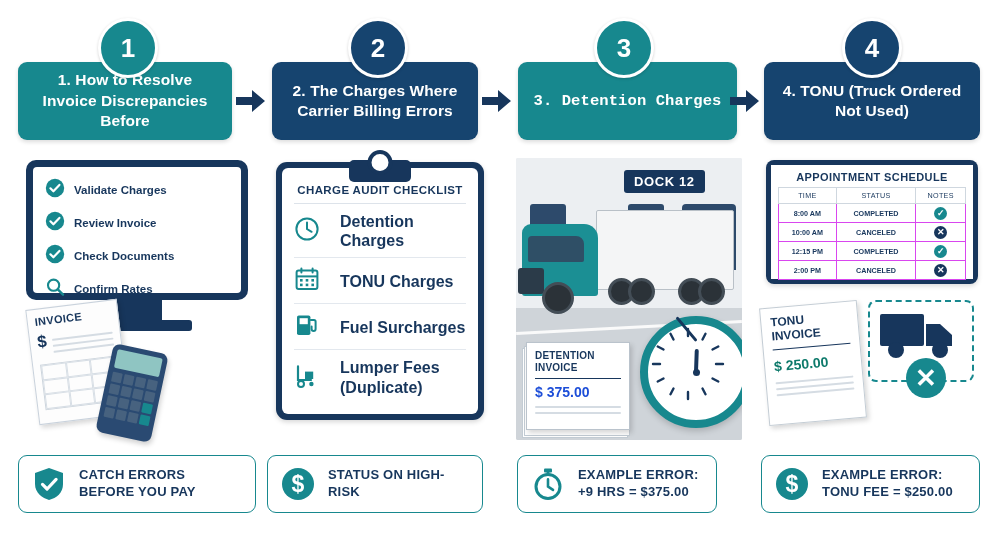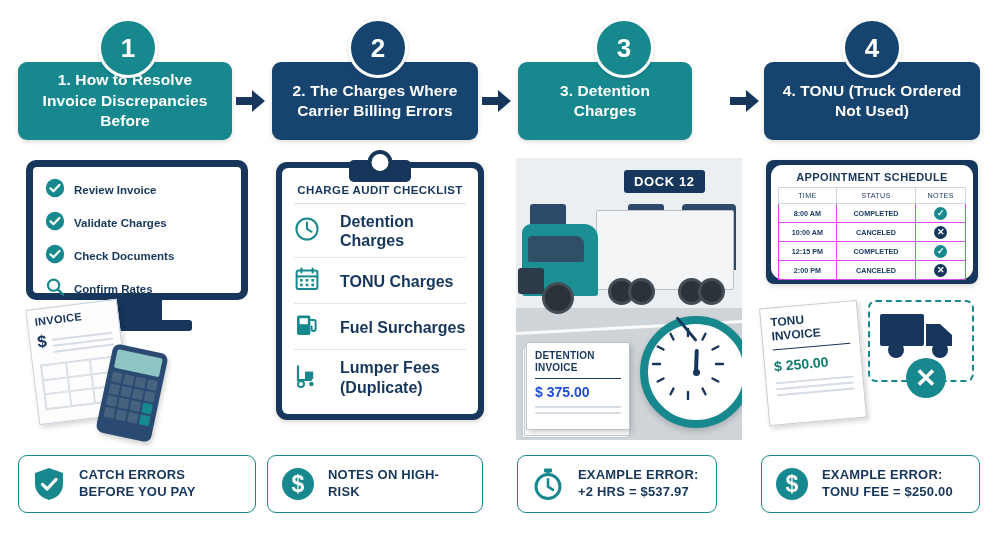--- a/index.html
+++ b/index.html
@@ -88,21 +88,21 @@
   .det-stack{position:absolute;left:6px;top:184px;width:108px;height:92px;}
   .det-sheet{position:absolute;background:#fff;border:1px solid #c3ccd4;width:104px;height:88px;}
   .det-top{position:absolute;left:4px;top:0;width:104px;height:88px;background:#fff;
     border:1px solid #bac3cc;box-shadow:2px 3px 5px rgba(0,0,0,.16);padding:7px 8px;box-sizing:border-box;}
   .det-title{font-size:10px;font-weight:bold;color:#17365c;line-height:1.18;letter-spacing:.2px;}
   .det-amt{font-size:14px;font-weight:bold;color:#1d4ed8;margin-top:5px;}
 
   
   .appt{position:absolute;left:10px;top:8px;width:212px;height:124px;background:#17365c;
     border-radius:8px;padding:5px;box-sizing:border-box;box-shadow:0 2px 5px rgba(0,0,0,.15);}
-  .appt-inner{width:100%;height:100%;background:#fff;border-radius:11px;box-sizing:border-box;padding:6px 7px;}
+  .appt-inner{width:100%;height:100%;background:#fff;border-radius:0;box-sizing:border-box;padding:6px 7px;}
   .appt-h{text-align:center;font-size:11px;font-weight:bold;color:#17365c;letter-spacing:.4px;margin-bottom:4px;}
   table.appt-t{width:100%;border-collapse:collapse;}
   table.appt-t th{font-size:7.2px;font-weight:normal;color:#17365c;letter-spacing:.3px;
     border:1px solid #cfd7df;padding:3px 2px;text-align:center;}
   table.appt-t td{font-size:7.2px;font-weight:bold;color:#17365c;
     border:1px solid #d946ef;padding:2.5px 2px;text-align:center;}
   td.completed{color:#17888e;}
   .dot{display:inline-block;width:13px;height:13px;border-radius:50%;vertical-align:middle;
     line-height:13px;font-size:9px;color:#fff;text-align:center;font-weight:bold;}
   .dot.ok{background:#17888e;}
@@ -155,21 +155,21 @@
     <div class="badge" style="left:348px;background:#16446f;">
       <span>2</span>
     </div>
 
     <div class="arrow" style="left:482px;">
       <svg viewBox="0 0 30 26" width="30" height="26">
           <path d="M0 9 h16 V2 l13 11 l-13 11 V17 H0 Z" fill="#17365c"></path>
         </svg>
     </div>
 
-    <div class="col-hdr" style="left:518px;width:174px;background:#17888e;">
+    <div class="col-hdr" style="left:518px;width:219px;background:#17888e;font-family:Liberation Mono, monospace;">
       <div class="htxt">3. Detention Charges</div>
     </div>
     <div class="badge" style="left:594px;background:#17888e;">
       <span>3</span>
     </div>
 
     <div class="arrow" style="left:730px;">
       <svg viewBox="0 0 30 26" width="30" height="26">
           <path d="M0 9 h16 V2 l13 11 l-13 11 V17 H0 Z" fill="#17365c"></path>
         </svg>
@@ -188,31 +188,31 @@
     <div class="monitor">
       <div class="monitor-screen">
 
         <div class="mrow">
           <span>
             <svg width="20" height="20" viewBox="0 0 20 20">
                 <circle cx="10" cy="10" r="9.2" fill="#17888e"></circle>
             <path d="M5.4 10.3 l3 3 l6-6.4" stroke="#fff" stroke-width="2.2" fill="none" stroke-linecap="round" stroke-linejoin="round"></path>
               </svg>
           </span>
-          <span class="mlabel">Review Invoice</span>
+          <span class="mlabel">Validate Charges</span>
         </div>
 
         <div class="mrow">
           <span>
             <svg width="20" height="20" viewBox="0 0 20 20">
                 <circle cx="10" cy="10" r="9.2" fill="#17888e"></circle>
             <path d="M5.4 10.3 l3 3 l6-6.4" stroke="#fff" stroke-width="2.2" fill="none" stroke-linecap="round" stroke-linejoin="round"></path>
               </svg>
           </span>
-          <span class="mlabel">Validate Charges</span>
+          <span class="mlabel">Review Invoice</span>
         </div>
 
         <div class="mrow">
           <span>
             <svg width="20" height="20" viewBox="0 0 20 20">
                 <circle cx="10" cy="10" r="9.2" fill="#17888e"></circle>
             <path d="M5.4 10.3 l3 3 l6-6.4" stroke="#fff" stroke-width="2.2" fill="none" stroke-linecap="round" stroke-linejoin="round"></path>
               </svg>
           </span>
           <span class="mlabel">Check Documents</span>
@@ -481,36 +481,36 @@
   </div>
 
   <div class="foot" style="left:267px;width:216px;">
     <span class="fico">
       <svg width="34" height="34" viewBox="0 0 34 34">
           <circle cx="17" cy="17" r="16" fill="#17888e"></circle>
         <text x="17" y="25" text-anchor="middle" font-family="Liberation Sans, sans-serif" font-size="23" font-weight="bold" fill="#fff">$</text>
       </svg>
     </span>
     <span class="ftxt">
-      <span>NOTES ON HIGH-RISK</span><br>
+      <span>STATUS ON HIGH-RISK</span><br>
     </span>
   </div>
 
   <div class="foot" style="left:517px;width:200px;">
     <span class="fico">
       <svg width="34" height="34" viewBox="0 0 34 34">
         <circle cx="17" cy="19.5" r="12" stroke="#17888e" stroke-width="3" fill="none"></circle>
         <rect x="13" y="1.6" width="8" height="4" rx="1" fill="#17888e"></rect>
         <rect x="15.6" y="4.6" width="2.8" height="3.6" fill="#17888e"></rect>
         <path d="M17 12.4 V19.5 l5 3.4" stroke="#17888e" stroke-width="2.6" fill="none" stroke-linecap="round"></path>
       </svg>
     </span>
     <span class="ftxt">
       <span>EXAMPLE ERROR:</span><br>
-      <span>+2 HRS = $537.97</span>
+      <span>+9 HRS = $375.00</span>
     </span>
   </div>
 
   <div class="foot" style="left:761px;width:219px;">
     <span class="fico">
       <svg width="34" height="34" viewBox="0 0 34 34">
           <circle cx="17" cy="17" r="16" fill="#17888e"></circle>
         <text x="17" y="25" text-anchor="middle" font-family="Liberation Sans, sans-serif" font-size="23" font-weight="bold" fill="#fff">$</text>
       </svg>
     </span>

